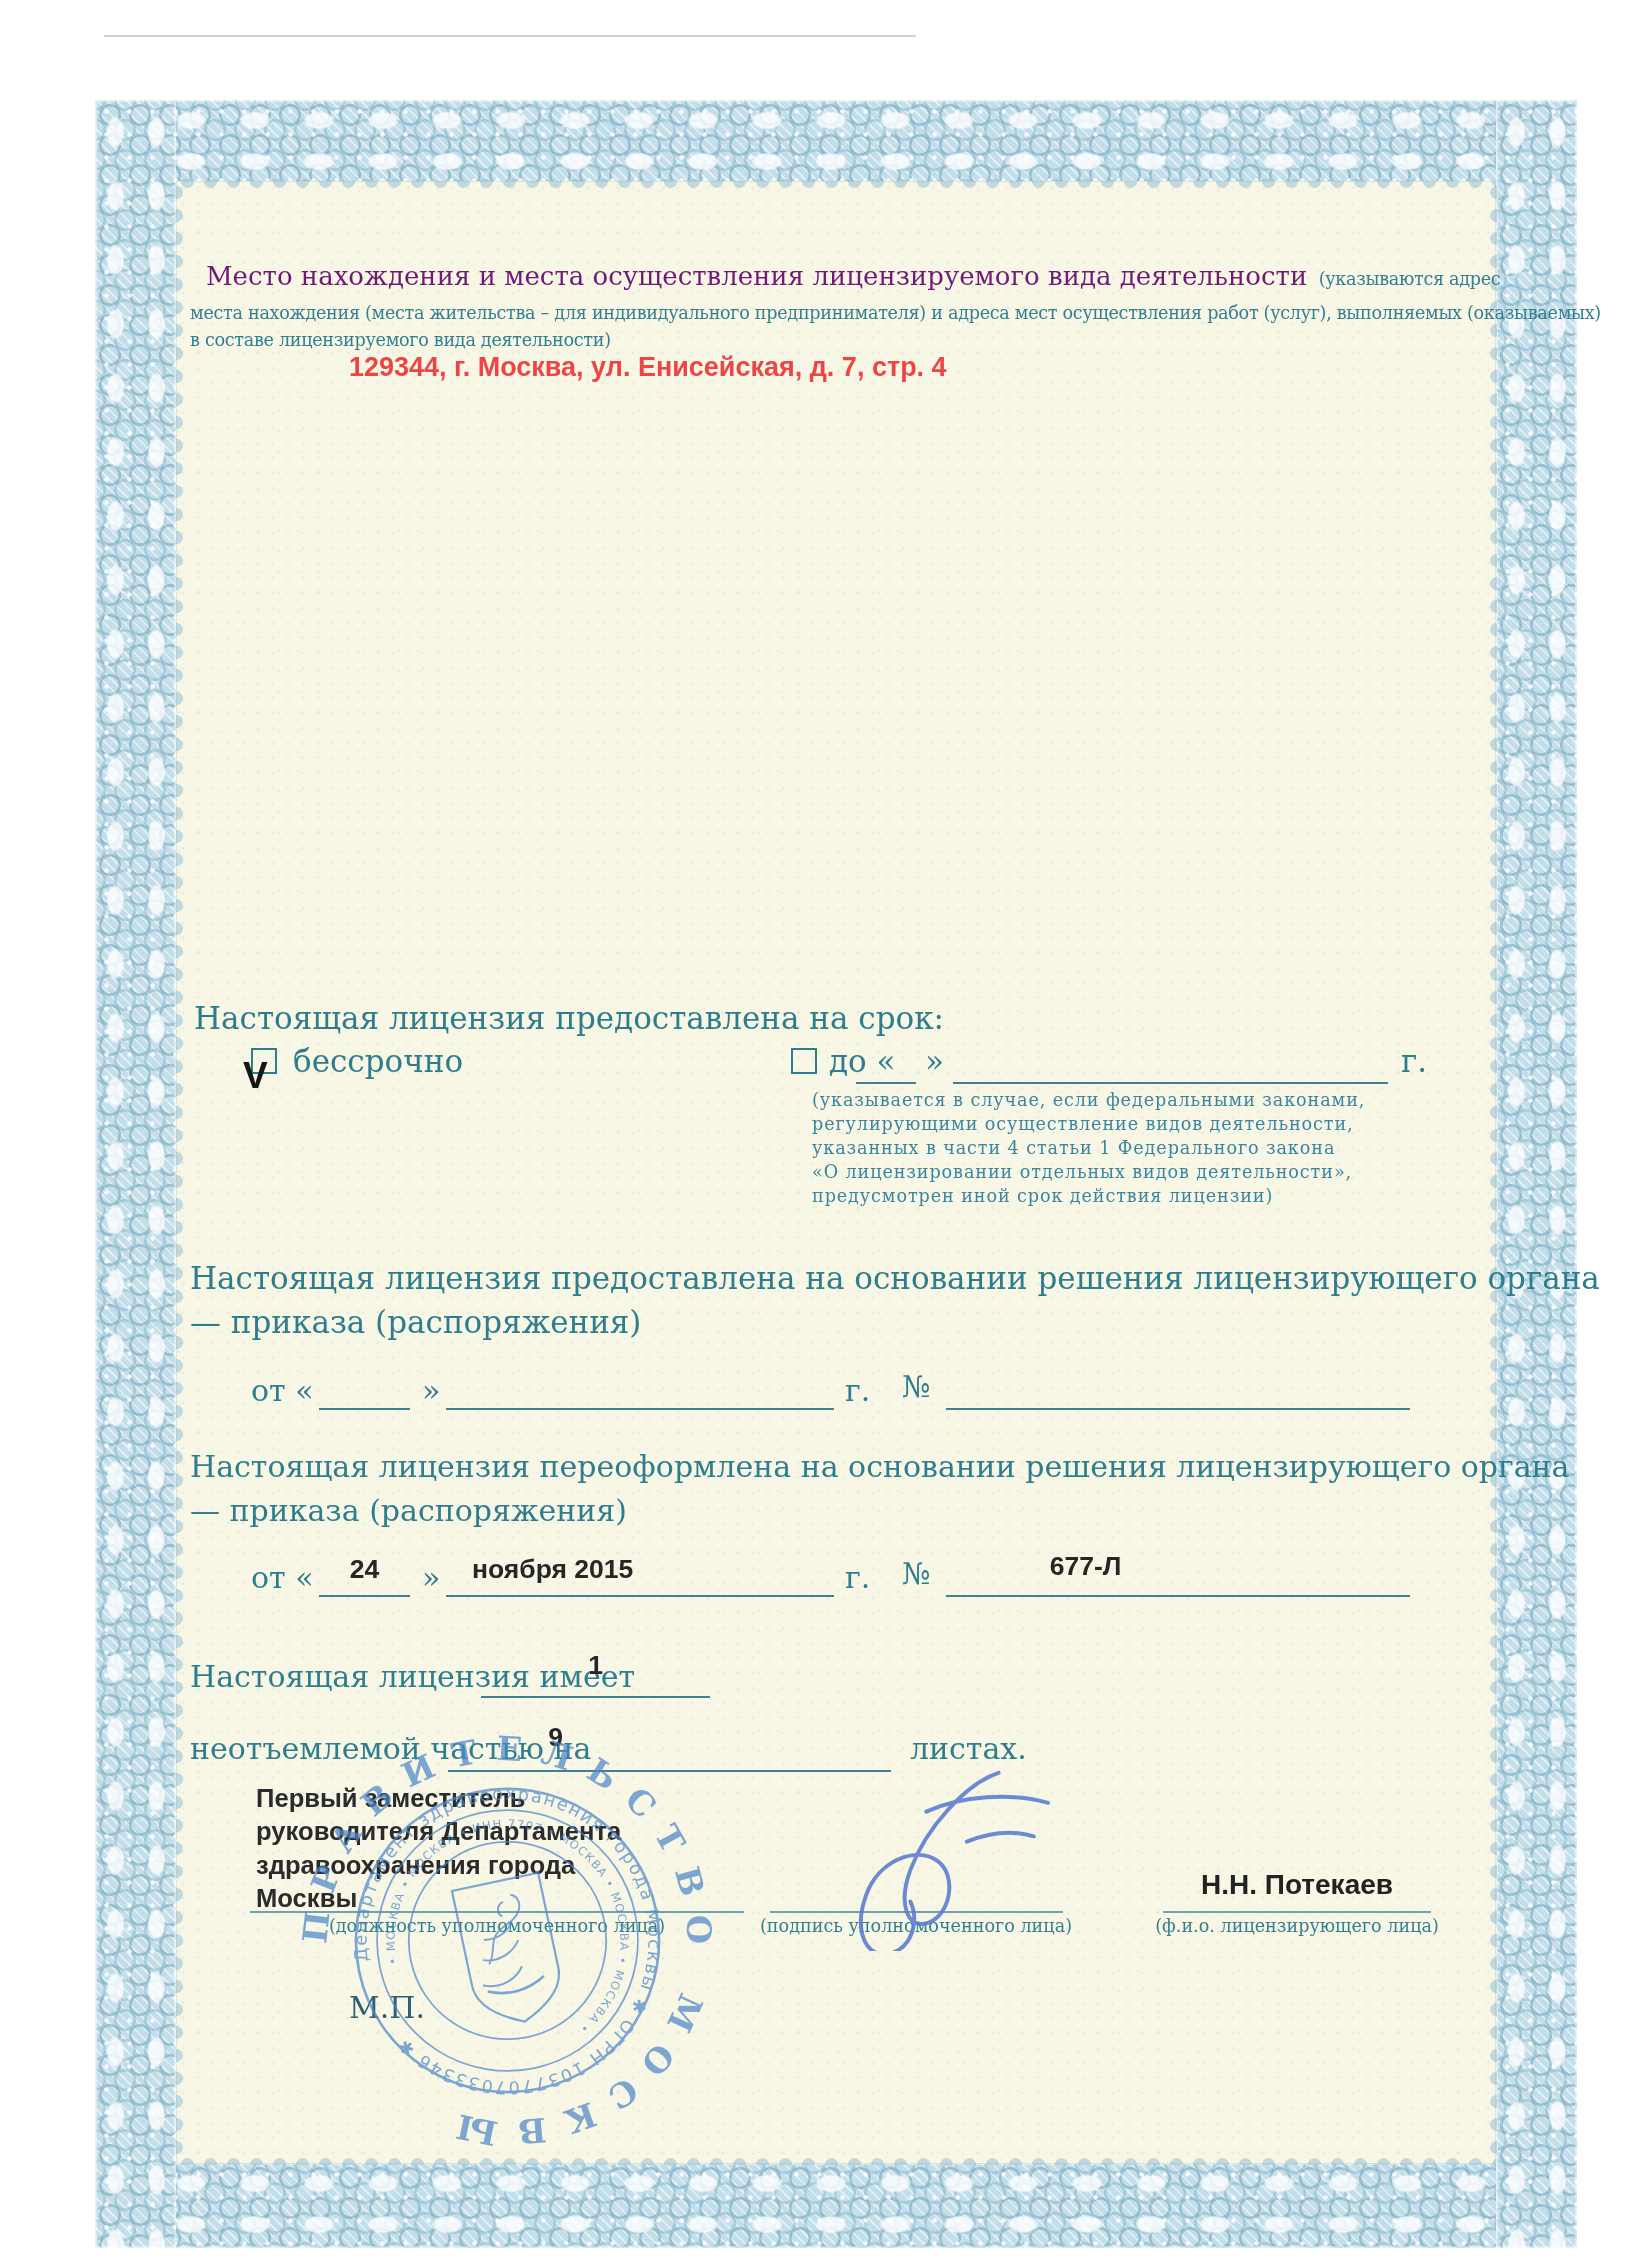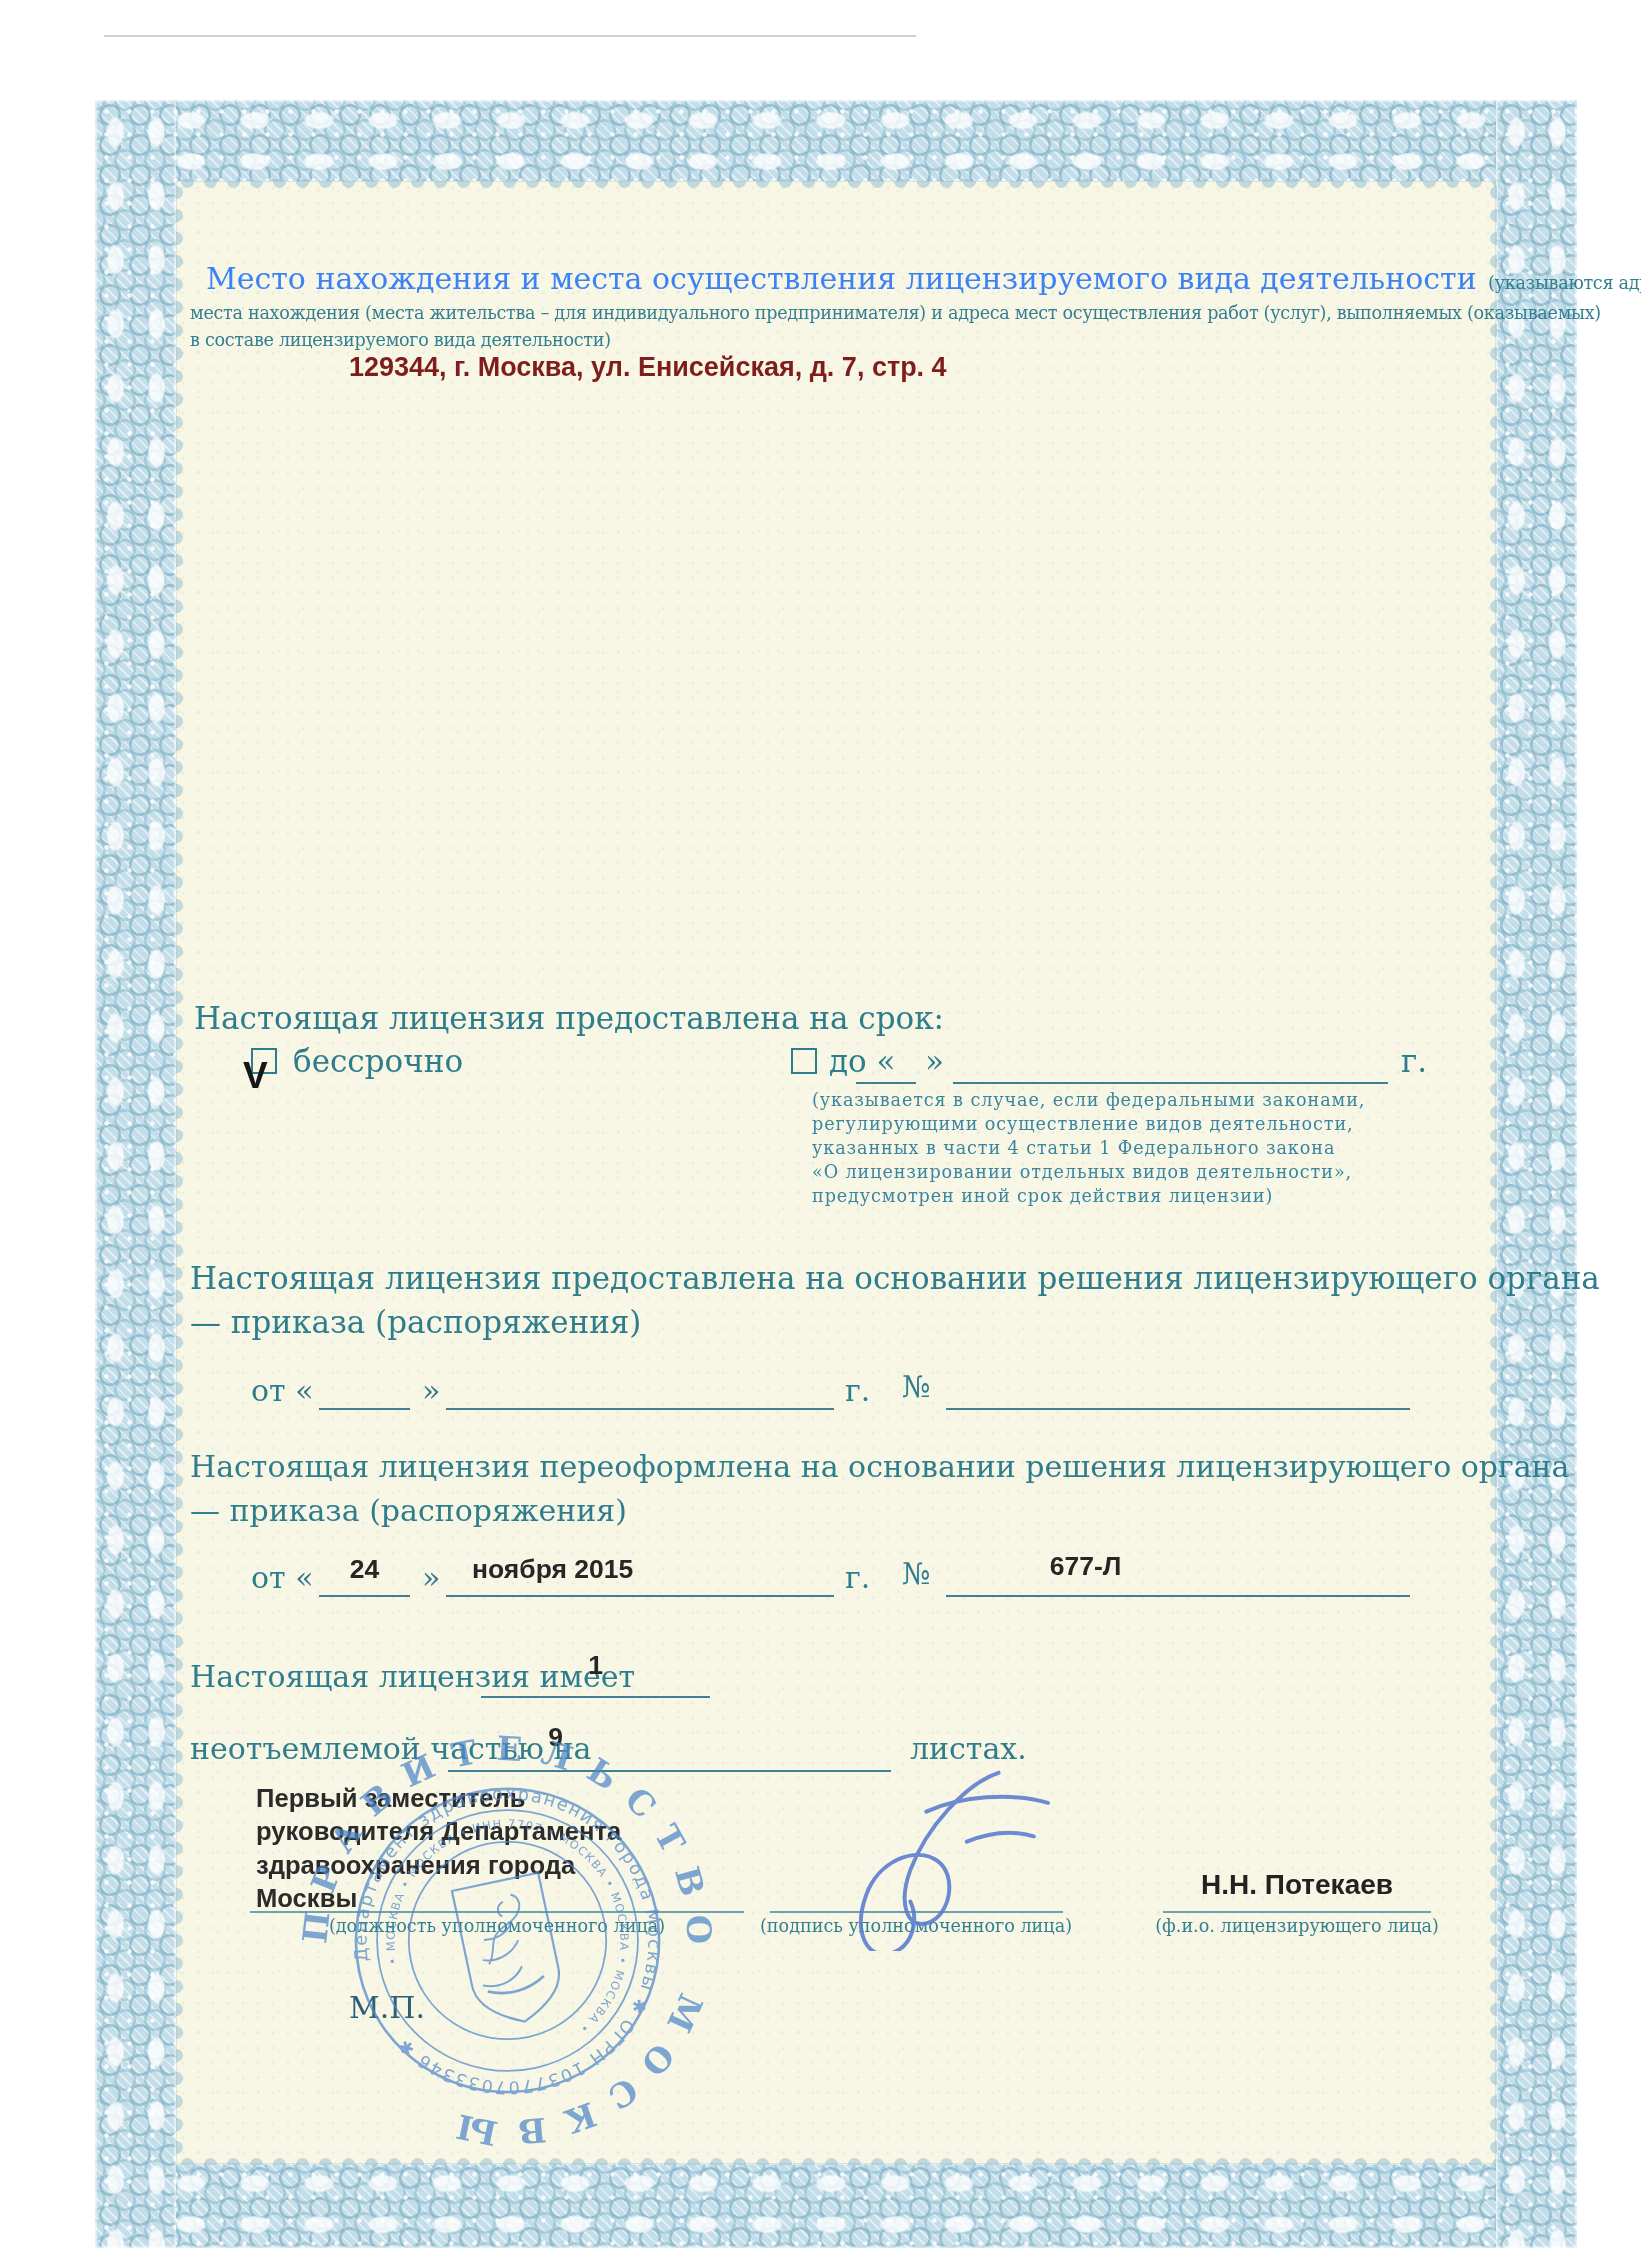--- a/index.html
+++ b/index.html
@@ -41,23 +41,23 @@
     background-image:radial-gradient(circle 7px at 50% 100%, rgba(130,180,205,.45) 0 6.2px, transparent 7px);
     background-size:23px 11.5px;background-repeat:repeat-x;}
   .lace-l{left:176px;top:181px;width:11.5px;height:1983px;
     background-image:radial-gradient(circle 7px at 0 50%, rgba(130,180,205,.45) 0 6.2px, transparent 7px);
     background-size:11.5px 23px;background-repeat:repeat-y;}
   .lace-r{left:1485px;top:181px;width:11.5px;height:1983px;
     background-image:radial-gradient(circle 7px at 100% 50%, rgba(130,180,205,.45) 0 6.2px, transparent 7px);
     background-size:11.5px 23px;background-repeat:repeat-y;}
   .scanline{position:absolute;left:104px;top:35px;width:812px;height:1.8px;background:#b9b9b9;opacity:.65;}
   
-  .head-big{font-size:30px;color:#3b82f6;}
+  .head-big{font-size:26px;color:#701a75;}
   .note{font-size:17.6px;color:#337f90;letter-spacing:-0.3px;}
-  .addr{font-family:"Liberation Sans",sans-serif;font-weight:700;font-size:27px;color:#7f1d1d;}
+  .addr{font-family:"Liberation Sans",sans-serif;font-weight:700;font-size:27px;color:#ef4444;}
   .addr2{font-family:"Liberation Sans",sans-serif;font-weight:700;font-size:29px;color:#2b2b2b;}
   .body35{font-size:31px;color:#2e7d8d;}
   .body34{font-size:30px;color:#2e7d8d;}
   .note-sm{font-size:17.6px;color:#3a85a0;letter-spacing:0.9px;}
   .fill{position:absolute;font-family:"Liberation Sans",sans-serif;font-weight:700;font-size:26.5px;
         color:#262626;text-align:center;white-space:nowrap;}
   .blank{position:absolute;height:1.8px;background:#417f93;}
   .cbx{position:absolute;width:22px;height:22px;border:2.6px solid #2e7d8d;background:transparent;}
   .vmark{font-family:"Liberation Sans",sans-serif;font-weight:900;font-size:37px;color:#161616;}
   .pos{position:absolute;font-family:"Liberation Sans",sans-serif;font-weight:700;font-size:25.6px;

